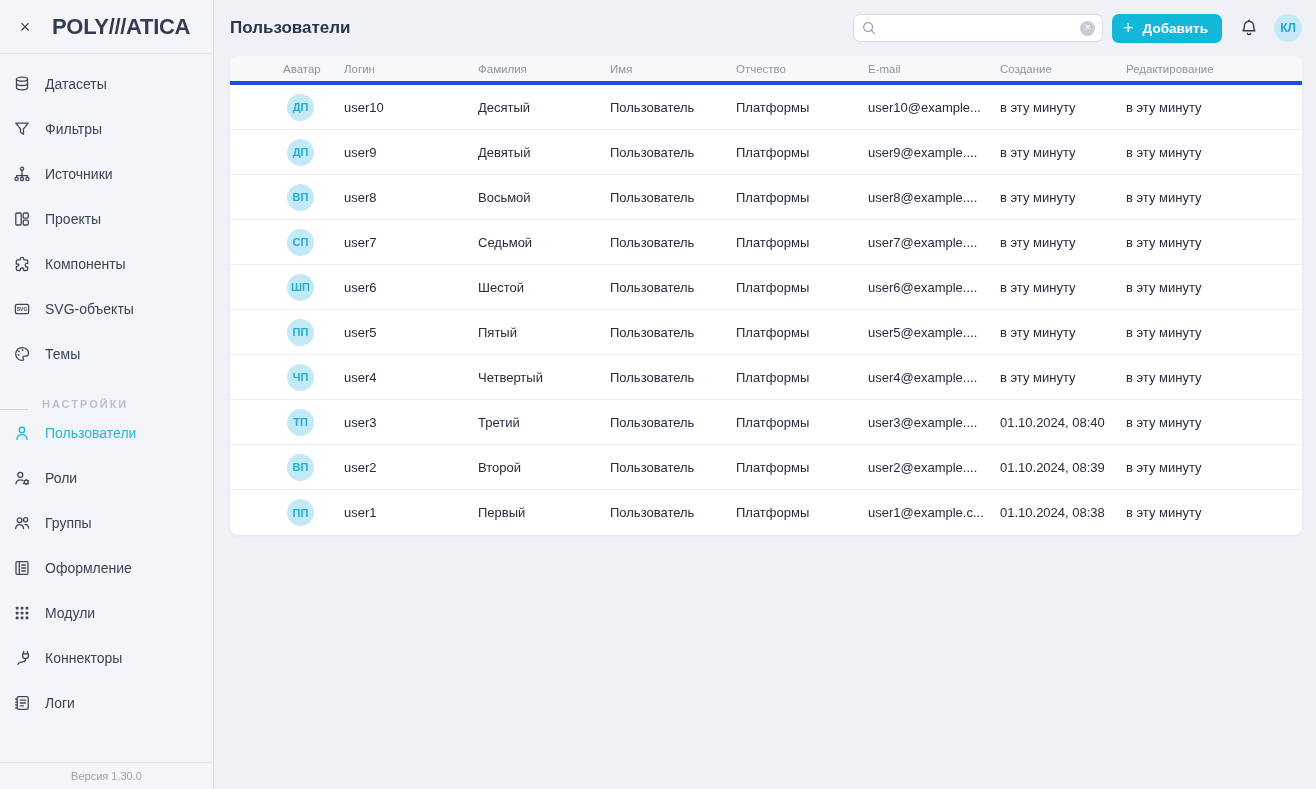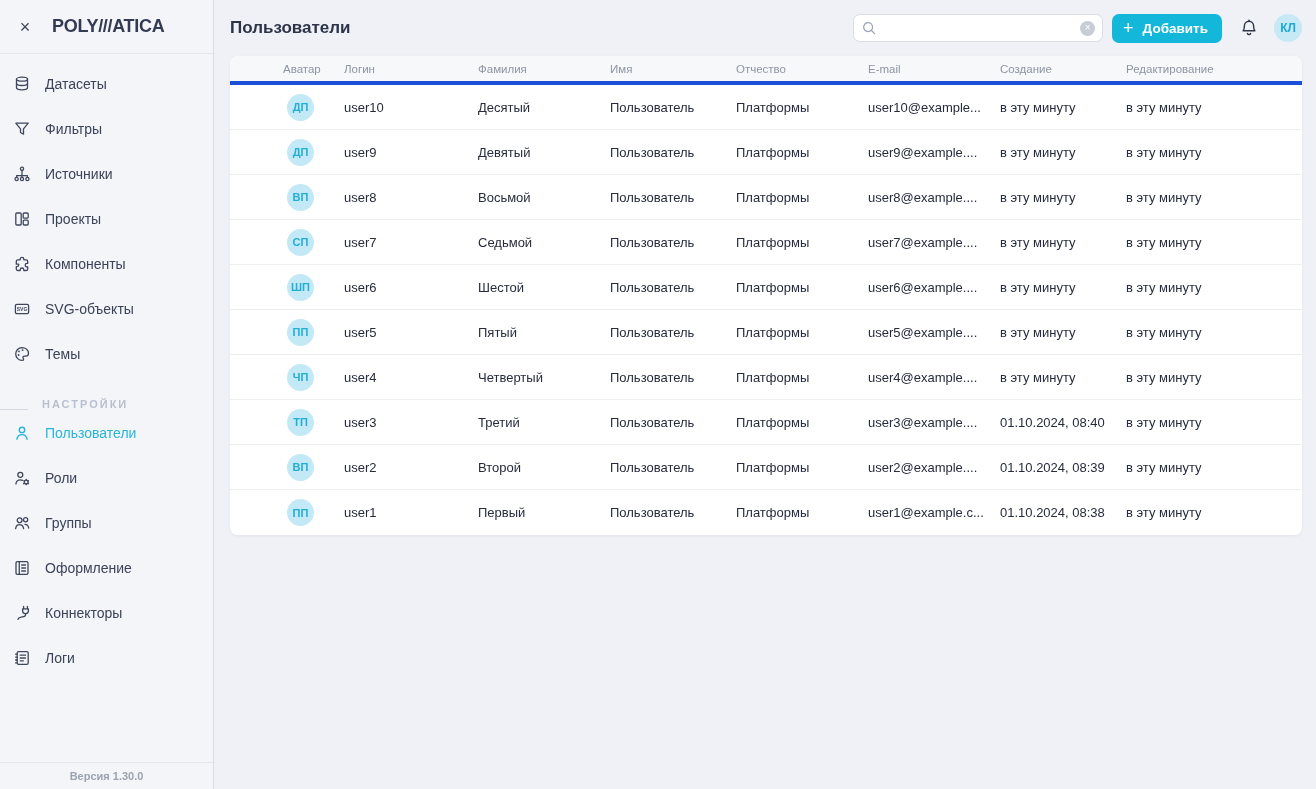--- a/index.html
+++ b/index.html
@@ -19,21 +19,21 @@
   }
   .sidebar-header {
     height: 54px; display: flex; align-items: center;
     padding: 0 12px; border-bottom: 1px solid #e3e6ed;
   }
   .close-btn {
     width: 26px; height: 26px; display: flex; align-items: center; justify-content: center;
     font-size: 18px; color: #3c4556; cursor: pointer; line-height: 1;
   }
   .logo {
-    margin-left: 14px; font-weight: 700; font-size: 18px; letter-spacing: -0.3px;
+    margin-left: 14px; font-weight: 700; font-size: 22px; letter-spacing: -0.3px;
     color: #333b52;
   }
   .nav { padding: 7px 0 0 0; }
   .nav-item {
     height: 45px; display: flex; align-items: center; padding: 0 12px;
     color: #3a4357; font-size: 14px; cursor: pointer;
   }
   .nav-item .nav-icon {
     width: 20px; height: 20px; display: flex; align-items: center; justify-content: center;
     color: #3e475c; flex: 0 0 20px;
@@ -46,21 +46,21 @@
   .nav-section .section-line { width: 28px; height: 1px; background: #d4d8e2; }
   .nav-section .section-label {
     margin-left: 14px; font-size: 11px; font-weight: 700; letter-spacing: 2px;
     color: #b8bfce;
   }
   .sidebar-spacer { flex: 1; }
   .sidebar-footer {
     border-top: 1px solid #e3e6ed; height: 27px;
     display: flex; align-items: center; justify-content: center;
   }
-  .version { font-size: 11px; color: #9ba3b0; font-weight: bold; }
+  .version { font-size: 11px; color: #9ba3b0; }
   
   .main { flex: 1; min-width: 0; padding: 0 14px 0 16px; display: flex; flex-direction: column; }
   .main-header { height: 56px; display: flex; align-items: center; }
   .page-title { font-size: 17px; font-weight: 700; color: #2c3448; }
   .header-controls { margin-left: auto; display: flex; align-items: center; }
   .search-box {
     width: 250px; height: 28px; background: #fff; border: 1px solid #d9dce3;
     border-radius: 7px; display: flex; align-items: center; padding: 0 7px;
   }
   .search-box .search-icon { color: #9aa3b0; display: flex; }
@@ -226,20 +226,38 @@
     </div>
     <div class="nav-item">
       <span class="nav-icon">
         <svg width="18" height="18" viewBox="0 0 18 18" fill="none" stroke="currentColor" stroke-width="1.3" stroke-linecap="round" stroke-linejoin="round">
             <rect x="3" y="2.6" width="12" height="12.8" rx="1.4"></rect>
             <path d="M6.3 2.6v12.8"></path>
             <path d="M8.7 6h3.8M8.7 9h3.8M8.7 12h3.8"></path>
           </svg>
       </span>
       <span class="nav-label">Оформление</span>
+    </div>
+    <div class="nav-item">
+      <span class="nav-icon">
+        <svg width="18" height="18" viewBox="0 0 18 18" fill="currentColor">
+            <g>
+              <rect x="2.8" y="2.8" width="2.7" height="2.7" rx=".6"></rect>
+              <rect x="7.7" y="2.8" width="2.7" height="2.7" rx=".6"></rect>
+              <rect x="12.6" y="2.8" width="2.7" height="2.7" rx=".6"></rect>
+              <rect x="2.8" y="7.7" width="2.7" height="2.7" rx=".6"></rect>
+              <rect x="7.7" y="7.7" width="2.7" height="2.7" rx=".6"></rect>
+              <rect x="12.6" y="7.7" width="2.7" height="2.7" rx=".6"></rect>
+              <rect x="2.8" y="12.6" width="2.7" height="2.7" rx=".6"></rect>
+              <rect x="7.7" y="12.6" width="2.7" height="2.7" rx=".6"></rect>
+              <rect x="12.6" y="12.6" width="2.7" height="2.7" rx=".6"></rect>
+            </g>
+          </svg>
+      </span>
+      <span class="nav-label">Модули</span>
     </div>
     <div class="nav-item">
       <span class="nav-icon">
         <svg width="18" height="18" viewBox="0 0 18 18" fill="none" stroke="currentColor" stroke-width="1.3" stroke-linecap="round" stroke-linejoin="round">
             <path d="M10.6 2.4v2.4M14.4 2.4v2.4"></path>
             <path d="M9.6 4.8h5.8v2a2.9 2.9 0 0 1-2.9 2.9 2.9 2.9 0 0 1-2.9-2.9z"></path>
             <path d="M12.5 9.7v1.2c0 1.9-2.4 1.8-4.4 2.2-1.6.3-2.9.9-3.2 2.3"></path>
           </svg>
       </span>
       <span class="nav-label">Коннекторы</span>

